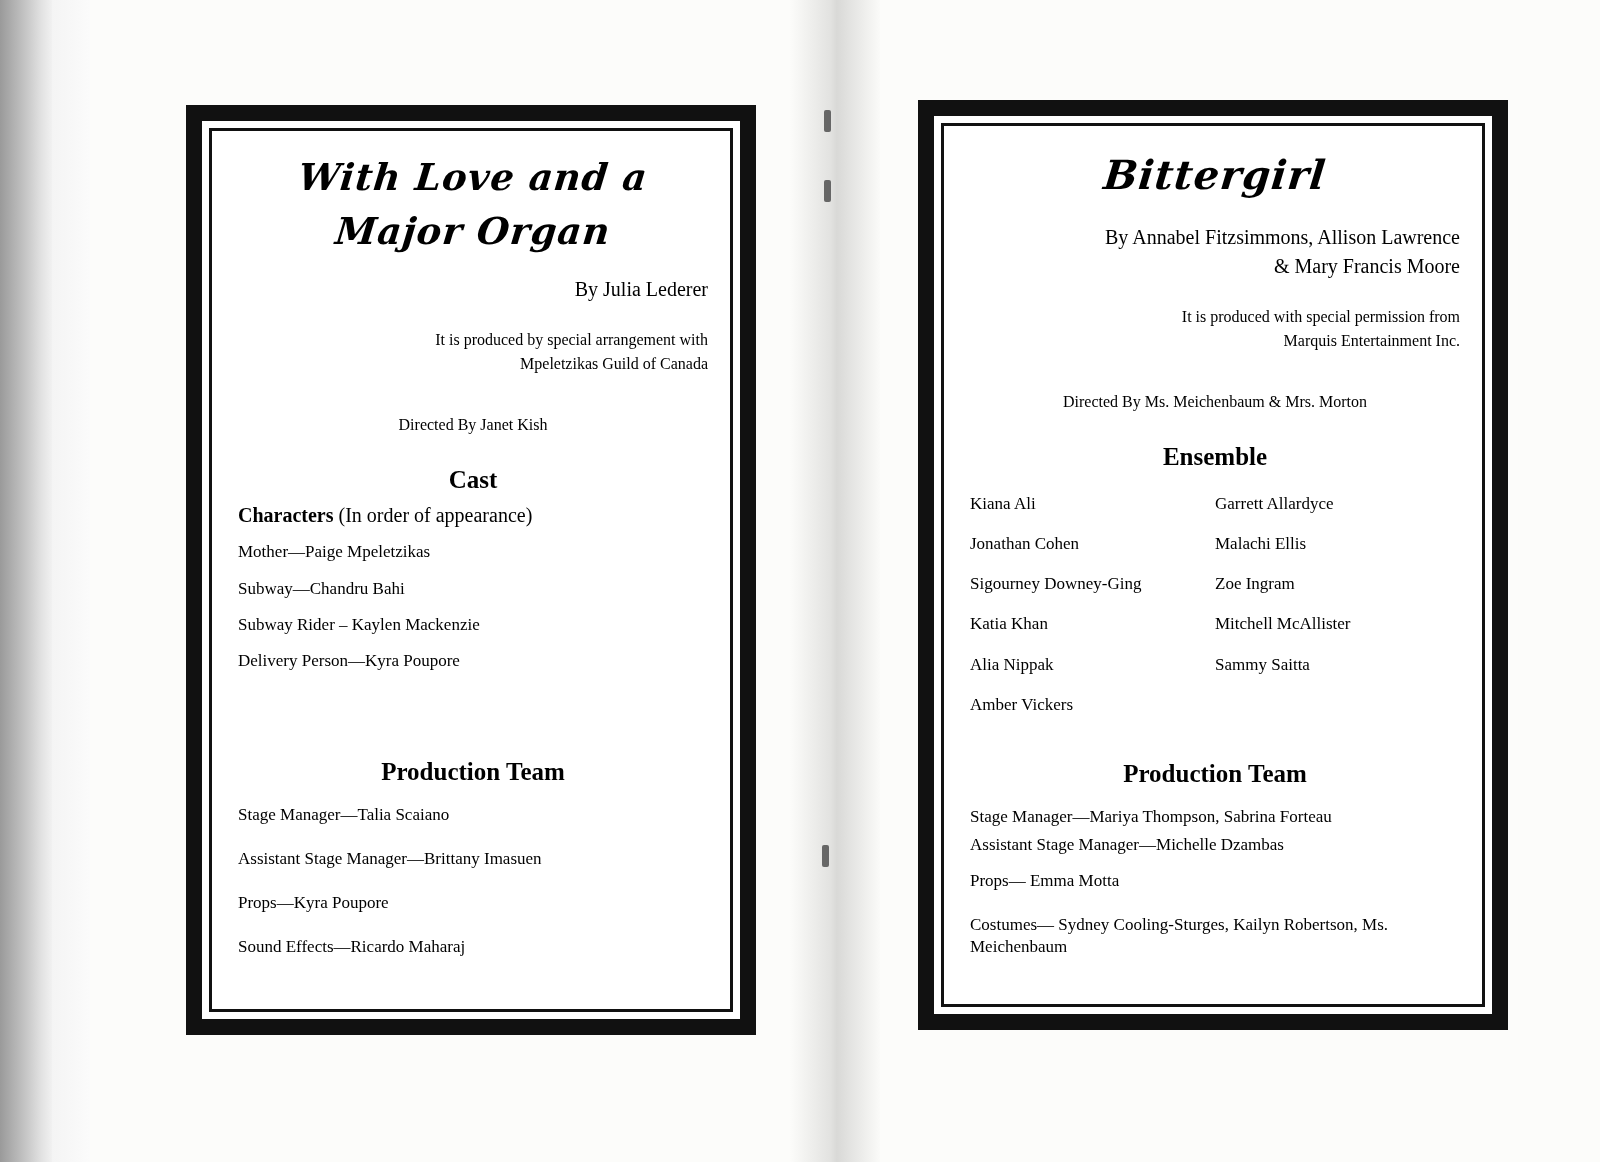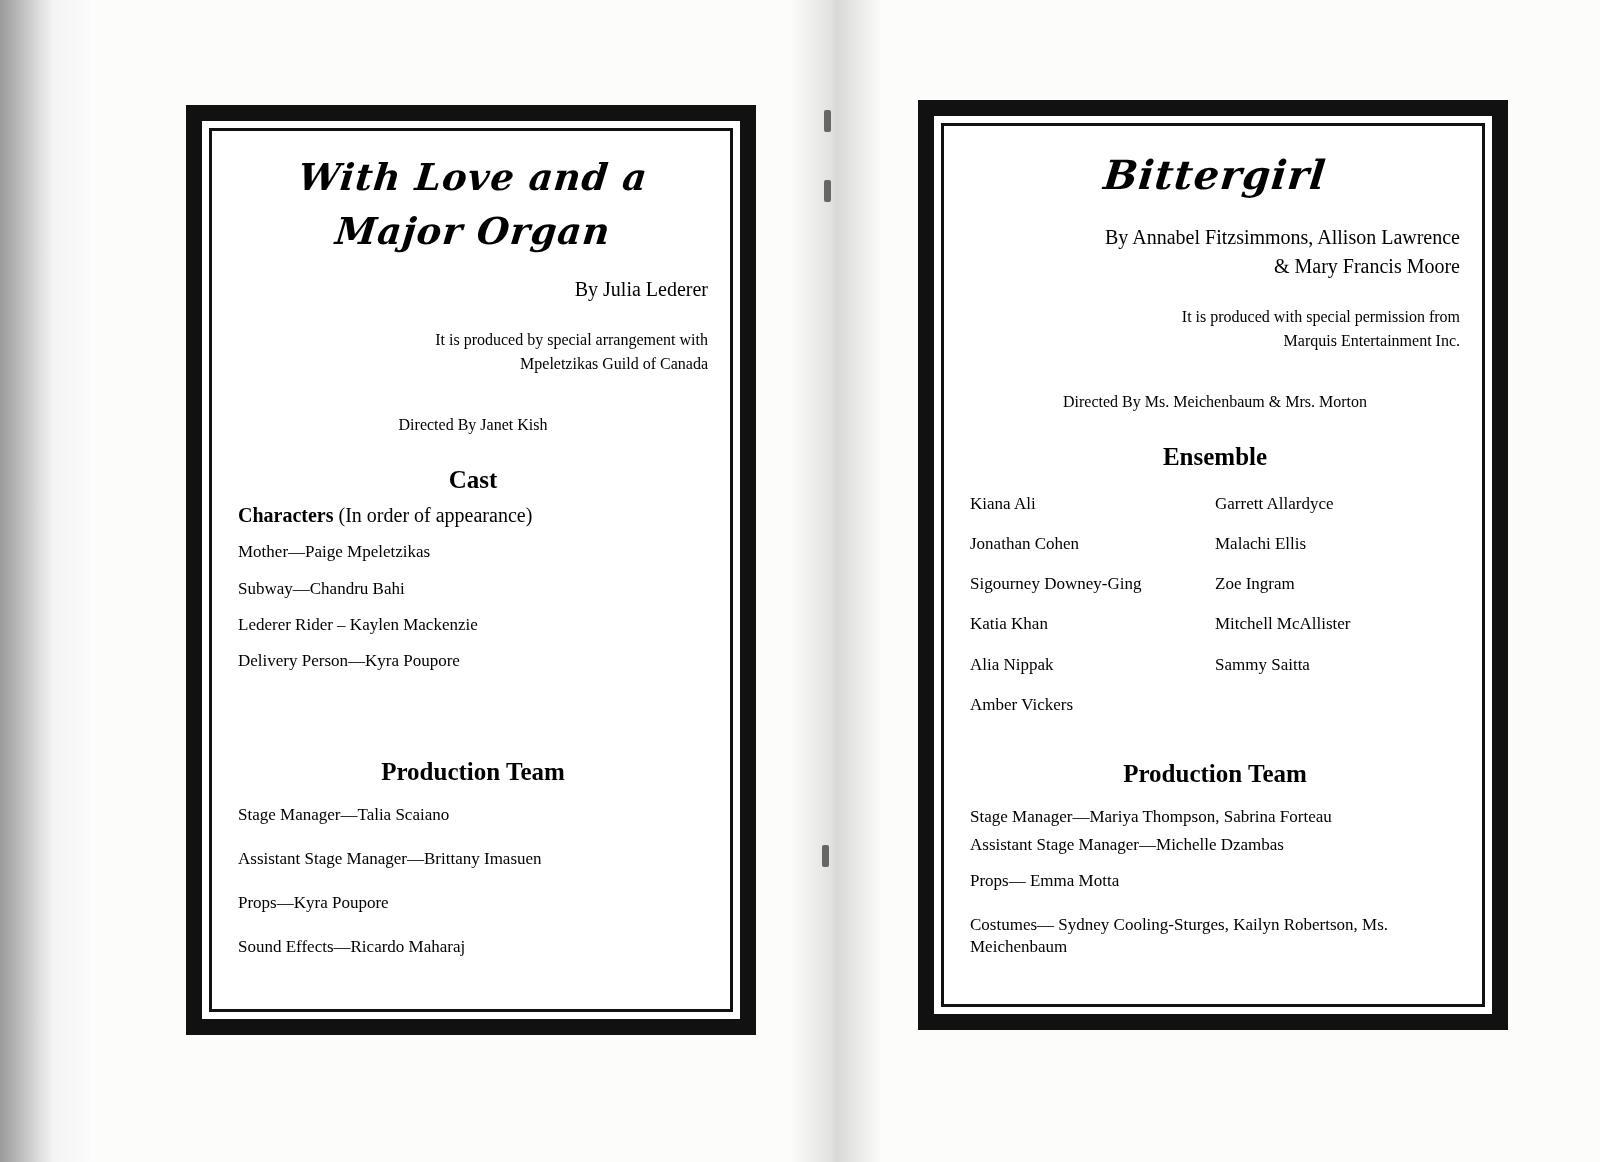--- a/index.html
+++ b/index.html
@@ -179,21 +179,21 @@
 
         <div class="section-head">Cast</div>
 
         <div class="char-head">
           <b>Characters</b>
           <span>(In order of appearance)</span>
         </div>
 
         <div class="entry">Mother—Paige Mpeletzikas</div>
         <div class="entry">Subway—Chandru Bahi</div>
-        <div class="entry">Lederer Rider – Kaylen Mackenzie</div>
+        <div class="entry">Subway Rider – Kaylen Mackenzie</div>
         <div class="entry">Delivery Person—Kyra Poupore</div>
 
         <div class="section-head" style="margin-top:86px;">Production Team</div>
 
         <div class="entry" style="margin-top:18px;">Stage Manager—Talia Scaiano</div>
         <div class="entry" style="margin-top:22px;">Assistant Stage Manager—Brittany Imasuen</div>
         <div class="entry" style="margin-top:22px;">Props—Kyra Poupore</div>
         <div class="entry" style="margin-top:22px;">Sound Effects—Ricardo Maharaj</div>
 
       </div>

